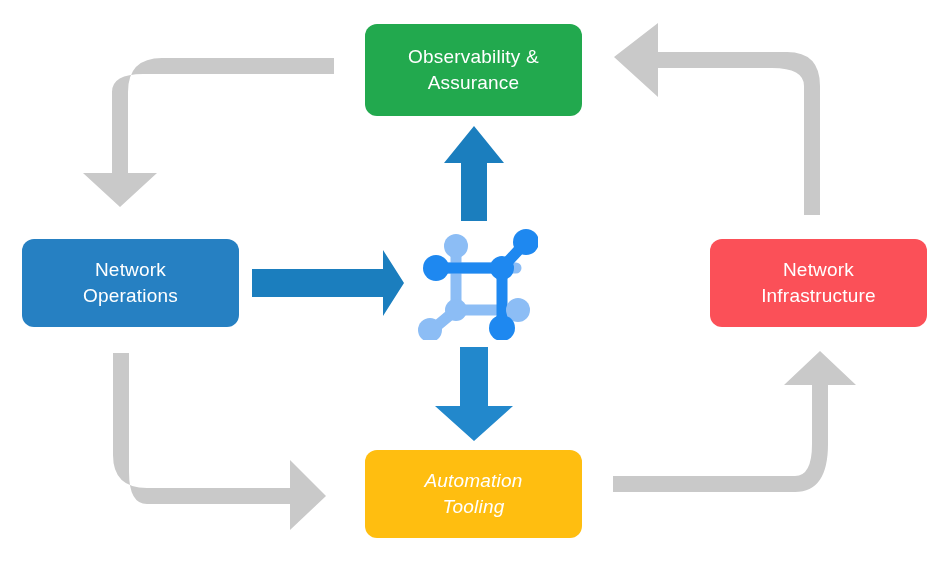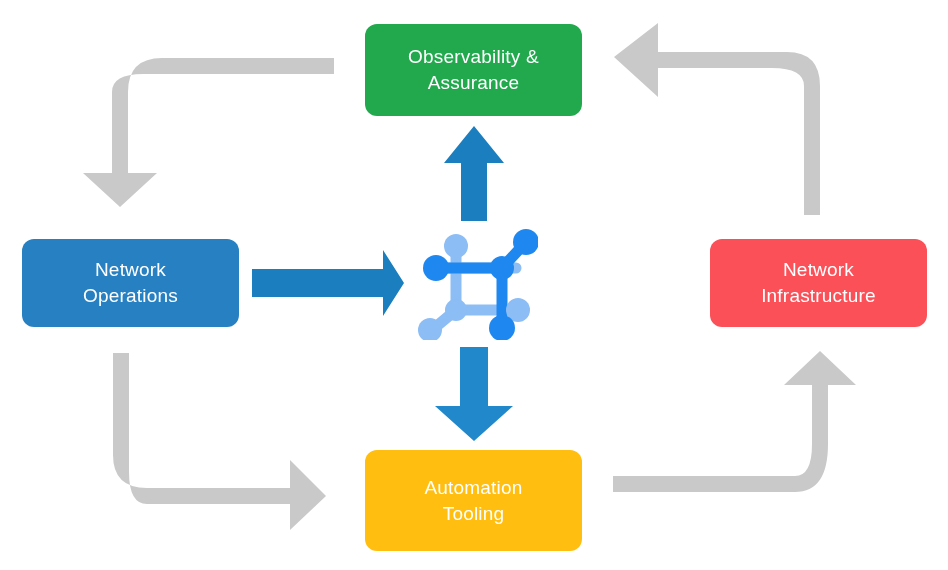--- a/index.html
+++ b/index.html
@@ -40,22 +40,23 @@
   }
   #box-operations {
     left: 22px;   top: 239px; width: 217px; height: 88px;
     background: #2680C2;
   }
   #box-infrastructure {
     left: 710px;  top: 239px; width: 217px; height: 88px;
     background: #FB5058;
   }
   #box-automation {
-    left: 365px;  top: 450px; width: 217px; height: 101px;
+    left: 365px;  top: 450px; width: 217px; height: 88px;
     background: #FFBE10;
+    font-style: italic;
   }
   .svg-layer {
     position: absolute;
     left: 0; top: 0;
     width: 948px;
     height: 570px;
   }
   #hub-icon {
     position: absolute;
     left: 418px;

